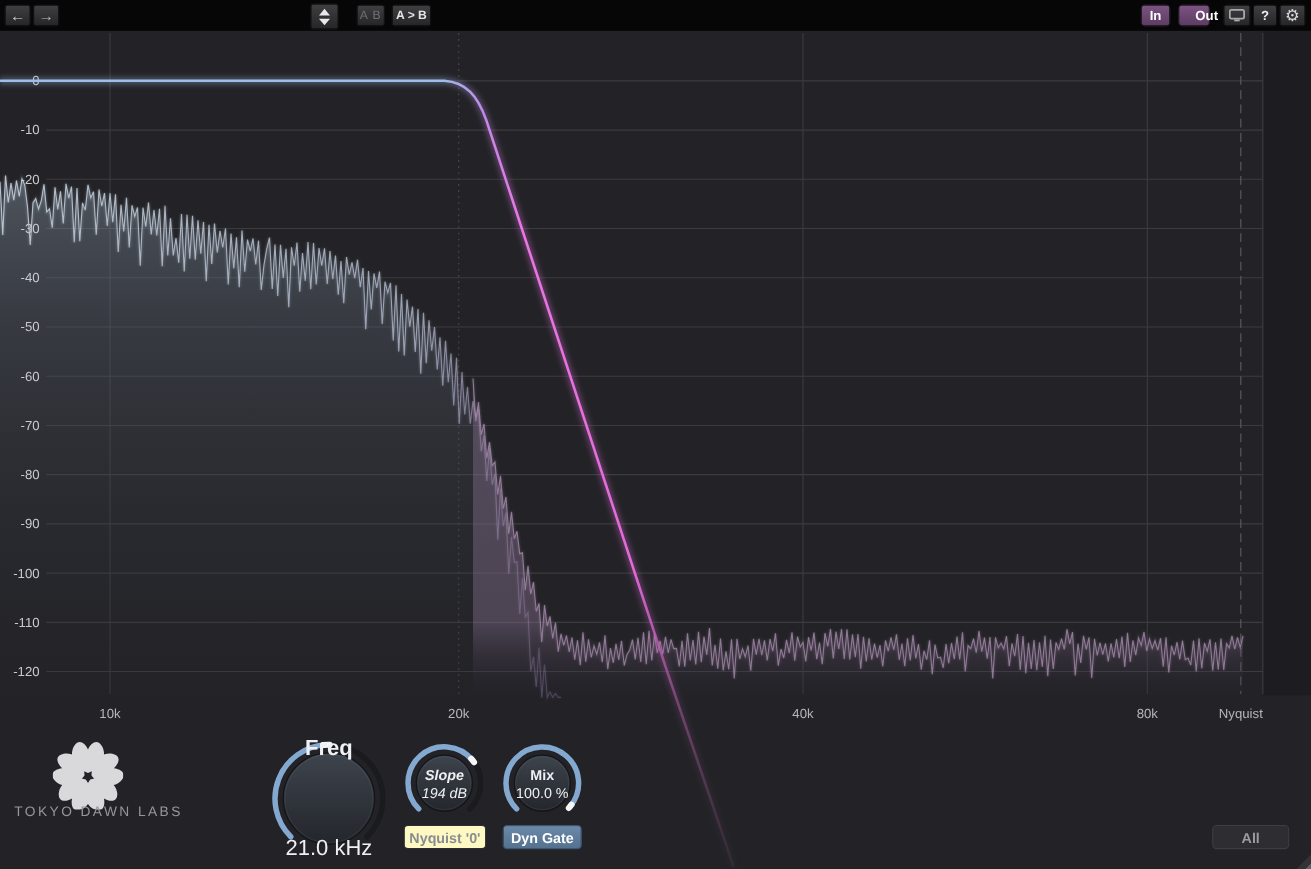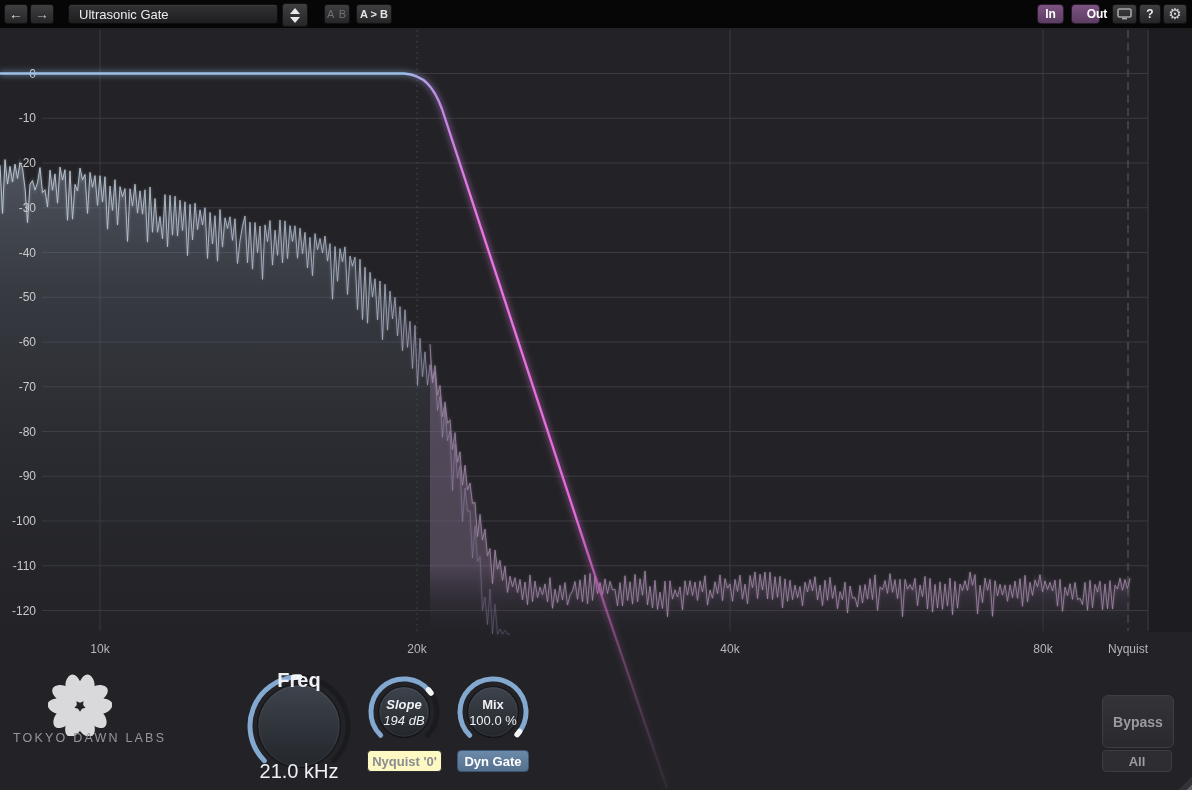--- a/index.html
+++ b/index.html
@@ -60,21 +60,20 @@
 
 <div class="window">
 
   <div class="toolbar">
     <button class="tb-btn" style="left:4px;width:24px;">
       <span class="tb-arrow">←</span>
     </button>
     <button class="tb-btn" style="left:30px;width:24px;">
       <span class="tb-arrow" style="color:#bdbdc0">→</span>
     </button>
-    <div class="preset">Ultrasonic Gate</div>
     <div class="stepper">
       <span class="tri-up"></span>
       <span class="tri-dn"></span>
     </div>
     <button class="tb-btn ab">A B</button>
     <button class="tb-btn atob">A &gt; B</button>
 
     <button class="tb-btn io in-btn">In</button>
     <button class="tb-btn io out-btn">Out</button>
     <button class="tb-btn mon-btn">
@@ -240,16 +239,15 @@
           <path d="M17.67 64.33 A33 33 0 1 1 66.43 62.03" stroke="#84a9d0" stroke-width="5" fill="none" stroke-linecap="round"></path>
           <path d="M67.66 60.44 A33 33 0 0 1 65.10 63.55" stroke="#f5f6f8" stroke-width="5.5" fill="none" stroke-linecap="round"></path>
         </svg><div class="ktext" style="font-size: 13px;">
           <div class="klabel">Mix</div>
           <div>100.0 %</div>
         </div></div>
     </div>
 
   <div class="small-btn nyq-btn">Nyquist '0'</div>
   <div class="small-btn dyn-btn">Dyn Gate</div>
-  <div class="bypass-btn">Bypass</div>
   <div class="small-btn all-btn">All</div>
   <div class="resize-grip"></div>
 </div>
 
 </body></html>

